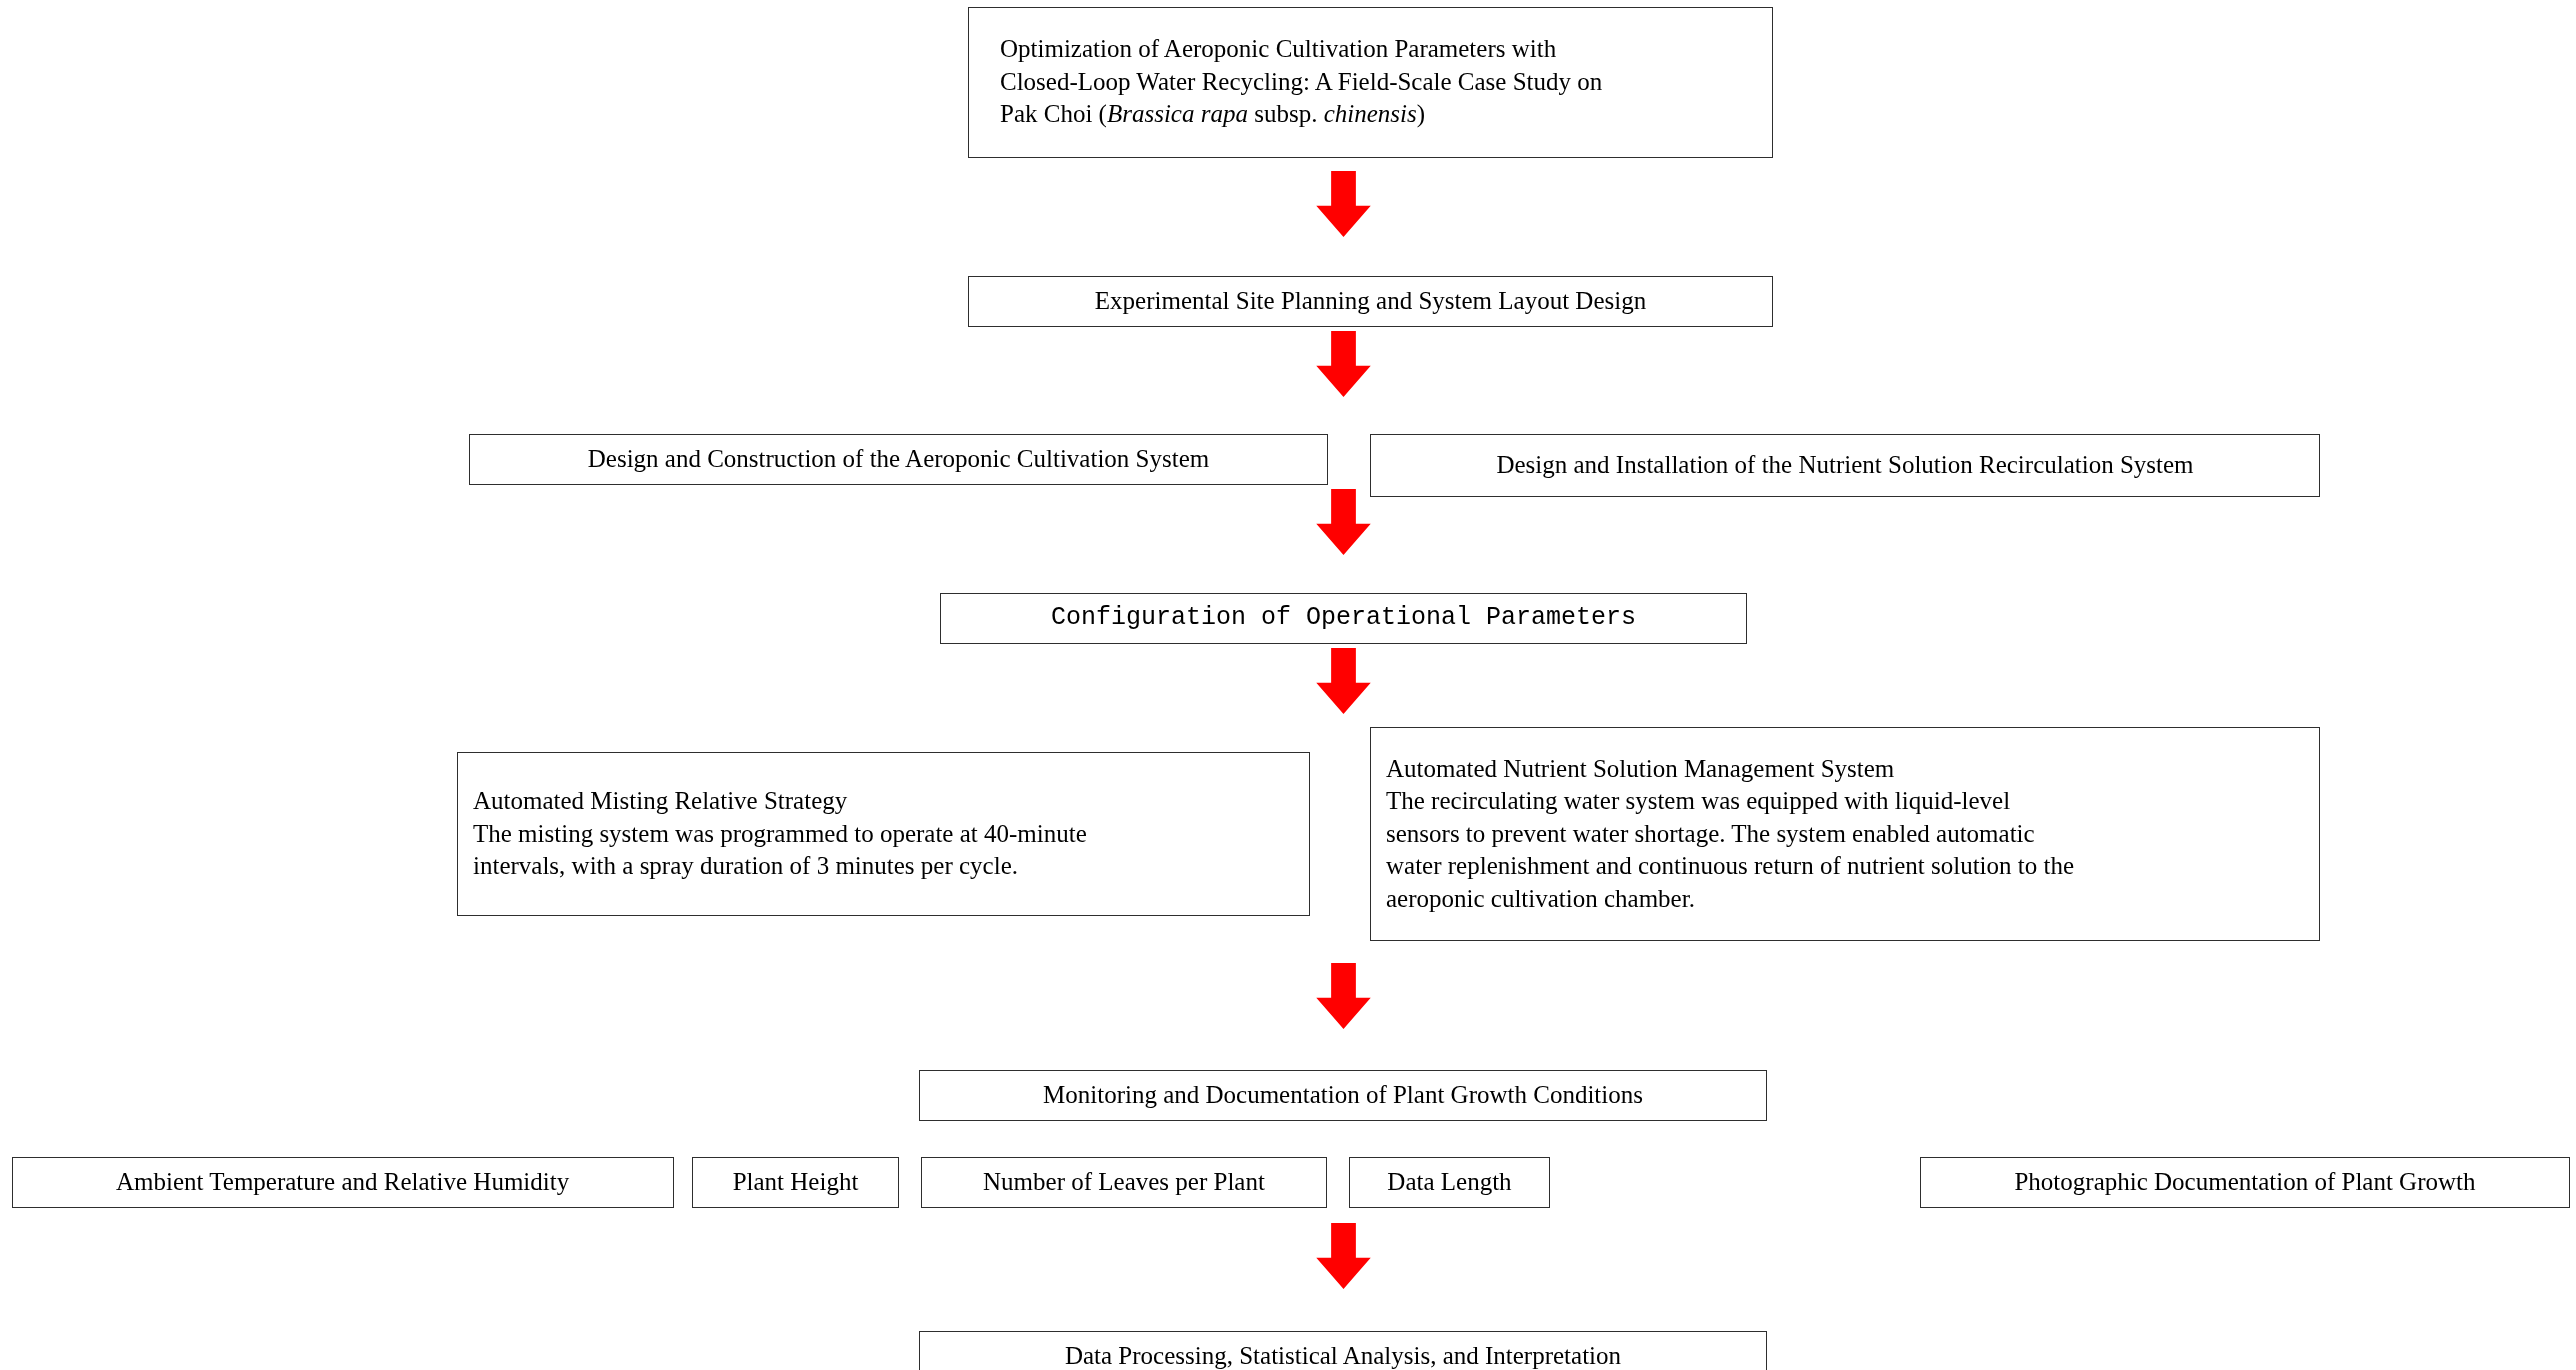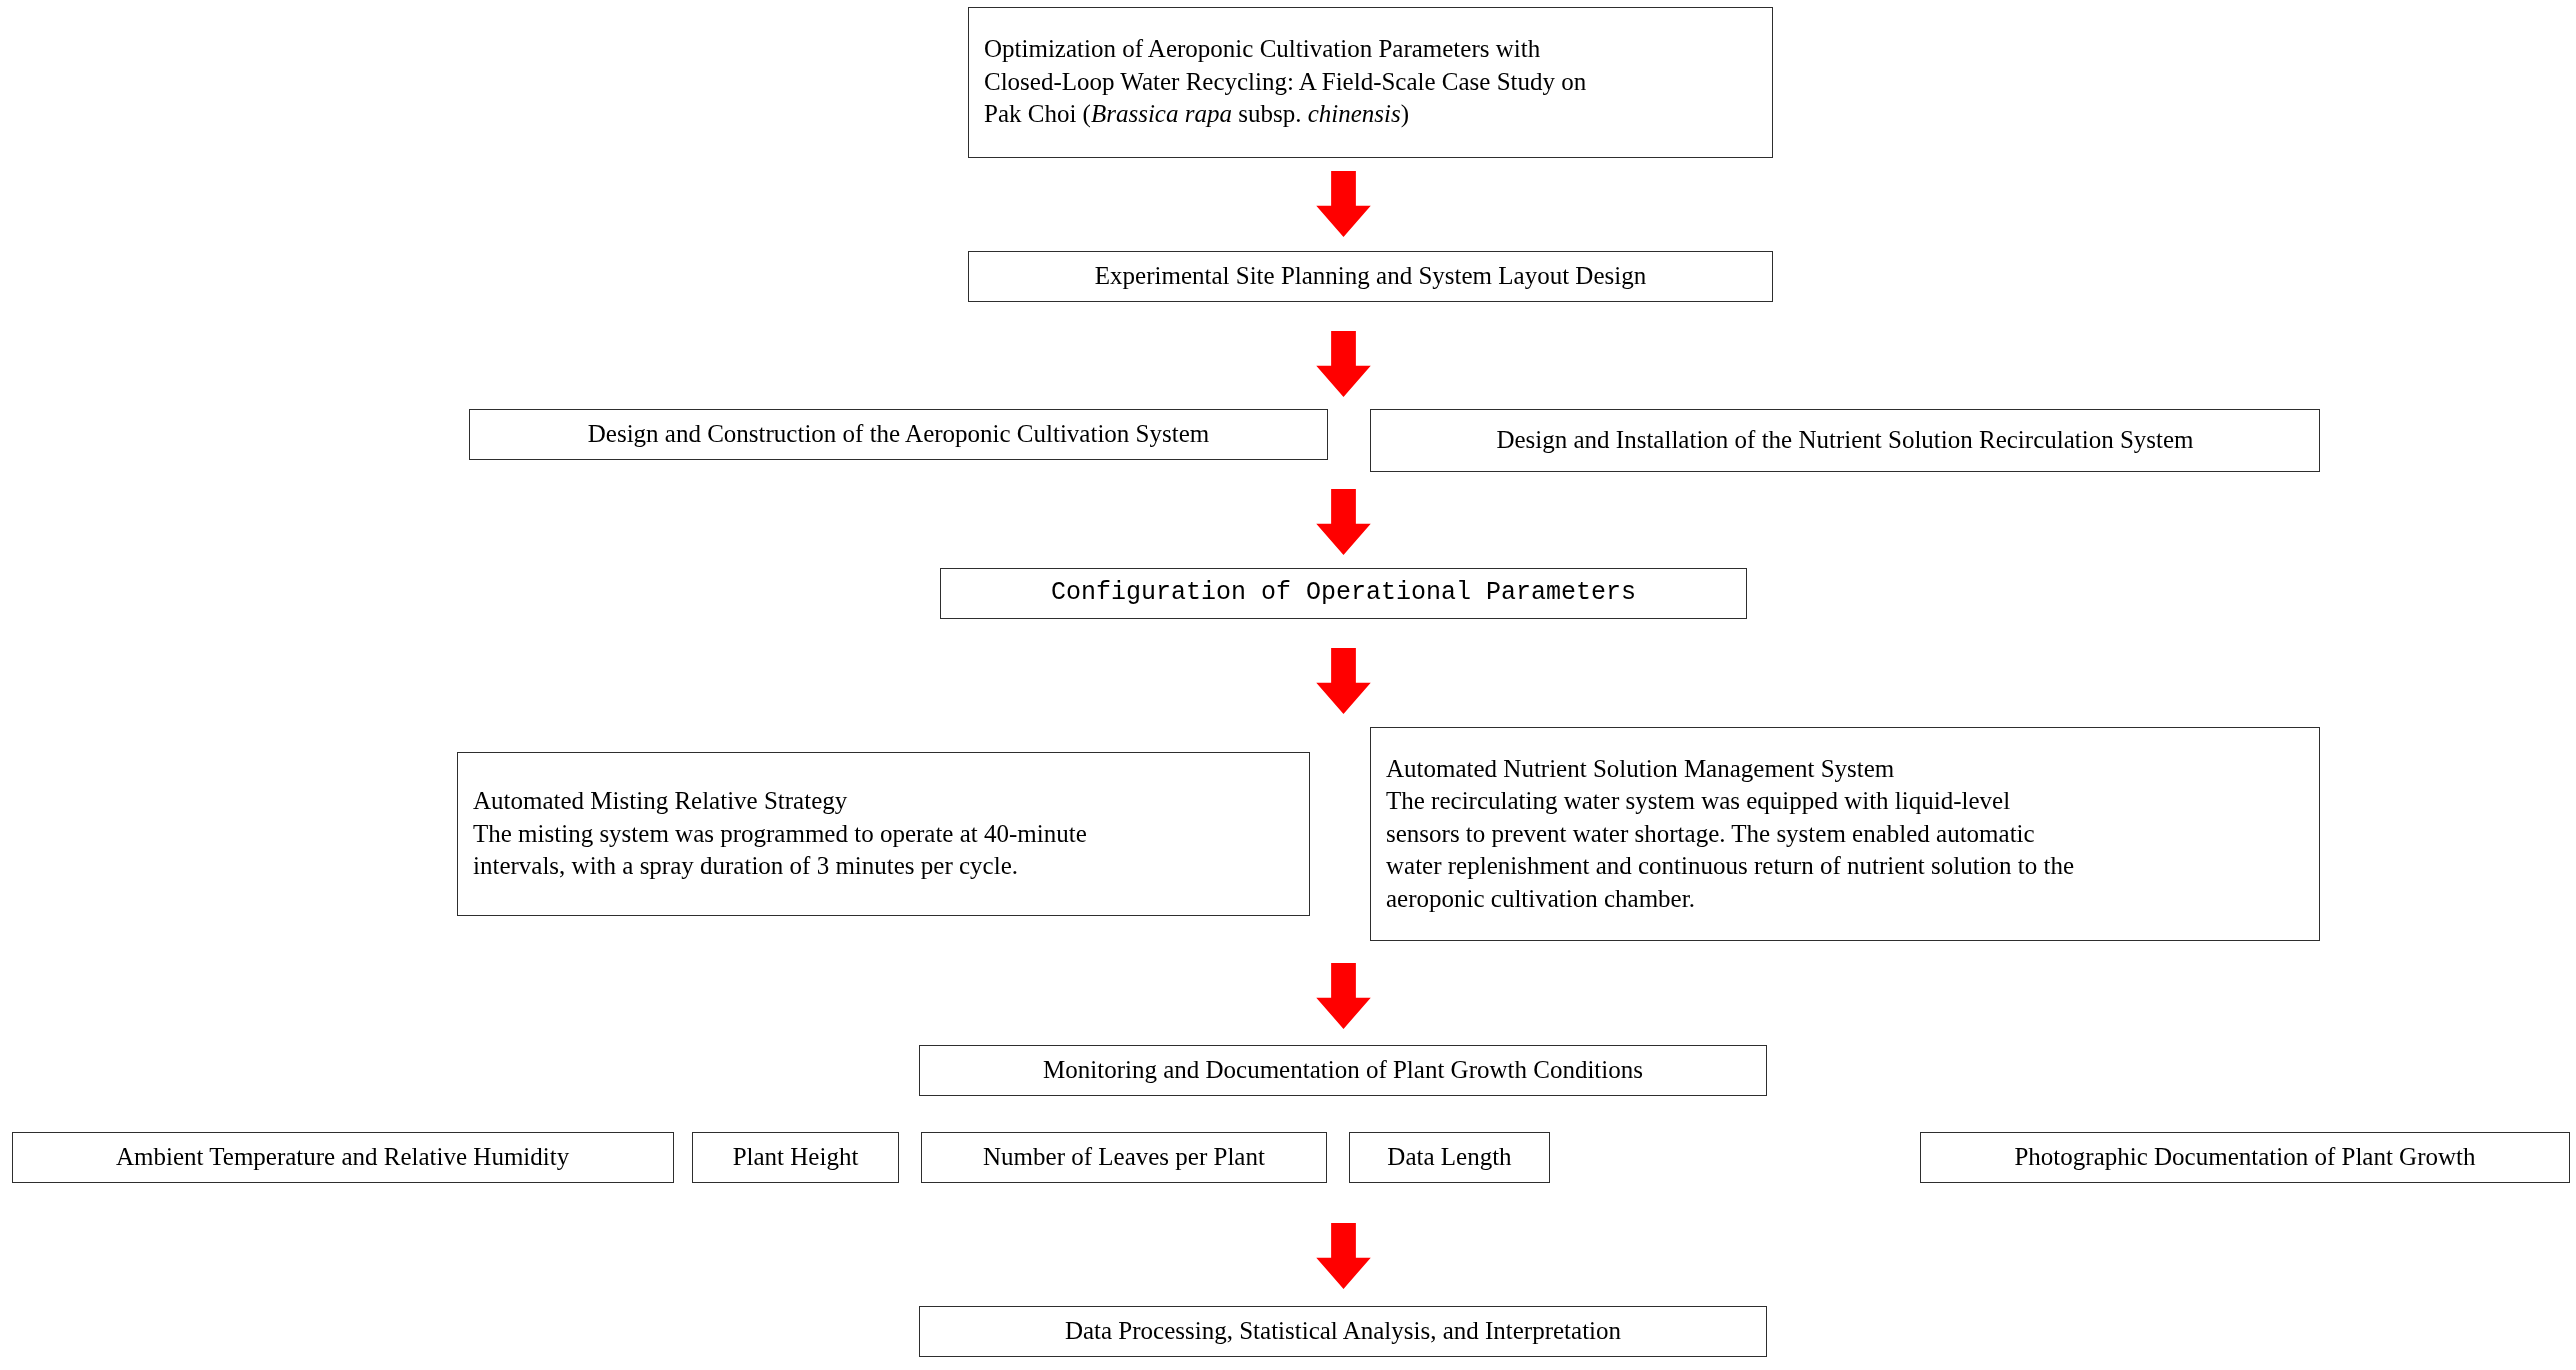--- a/index.html
+++ b/index.html
@@ -2,35 +2,35 @@
 <html style="font-size:13.2px"><head>
 <meta charset="utf-8">
 <style>
   html,body{margin:0;padding:0;background:#ffffff;}
   body{width:2576px;height:1371px;position:relative;overflow:hidden;
        font-family:"Liberation Serif","DejaVu Serif",serif;}
   #canvas{position:absolute;left:0;top:0;width:2576px;height:1371px;}
   .box{position:absolute;box-sizing:border-box;background:#ffffff;
        border:1.7px solid #2e2e2e;display:flex;align-items:center;
        color:#000000;}
-  .box.center{justify-content:center;text-align:center;}
+  .box.center{justify-content:center;text-align:center;margin-top:25px;}
   .box.left{justify-content:flex-start;text-align:left;}
   .txt{display:block;width:100%;line-height:1.30;}
   .pad-c{padding:0 13.2px;}
   .pad-l{padding:5px 15px;}
   .arrow{position:absolute;}
   .arrow svg{display:block;}
   i{font-style:italic;}
 </style>
 </head>
 <body>
 
 <div id="canvas">
 
-  <div class="box left" style="left:968px;top:6.6px;width:805px;height:151px;">
+  <div class="box left" style="left:968px;top:6.6px;width:805px;height:151px;padding-left:16px;">
     <span class="txt pad-l" style="font-size:25px;">
       <span>Optimization of Aeroponic Cultivation Parameters with</span><br>
       <span>Closed-Loop Water Recycling: A Field-Scale Case Study on</span><br>
       <span><span>Pak Choi (</span><i>Brassica rapa</i><span> subsp. </span><i>chinensis</i><span>)</span></span>
     </span>
   </div>
 
   <div class="arrow" style="left:1316px;top:171px;width:55px;height:66px;">
     <svg width="55" height="66" viewBox="0 0 66 80">
         <polygon points="18,0 48,0 48,42 66,42 33,80 0,42 18,42" fill="#FF0000"></polygon>

